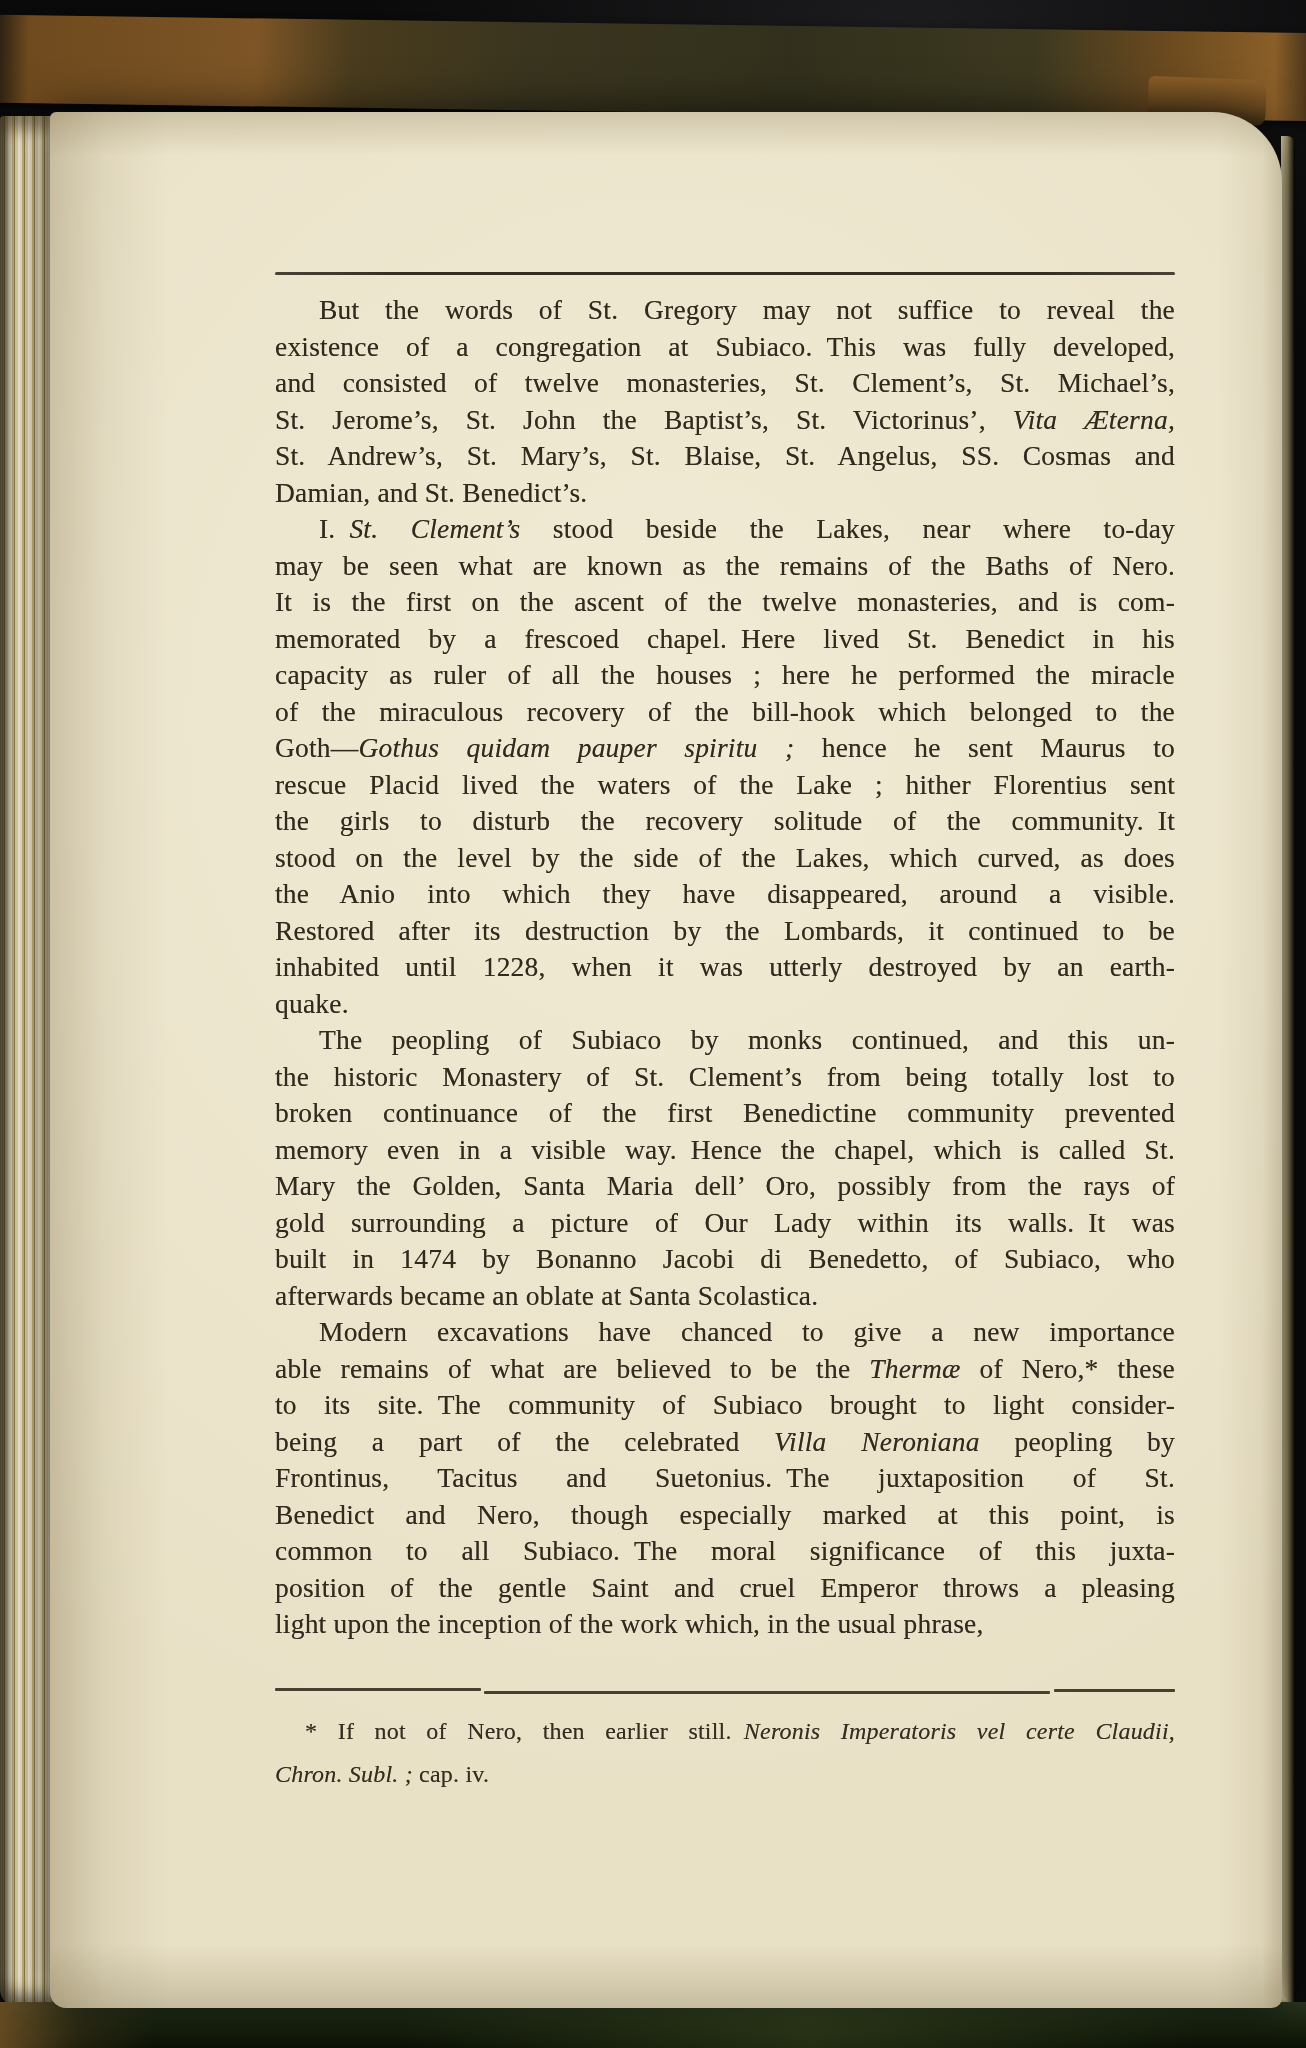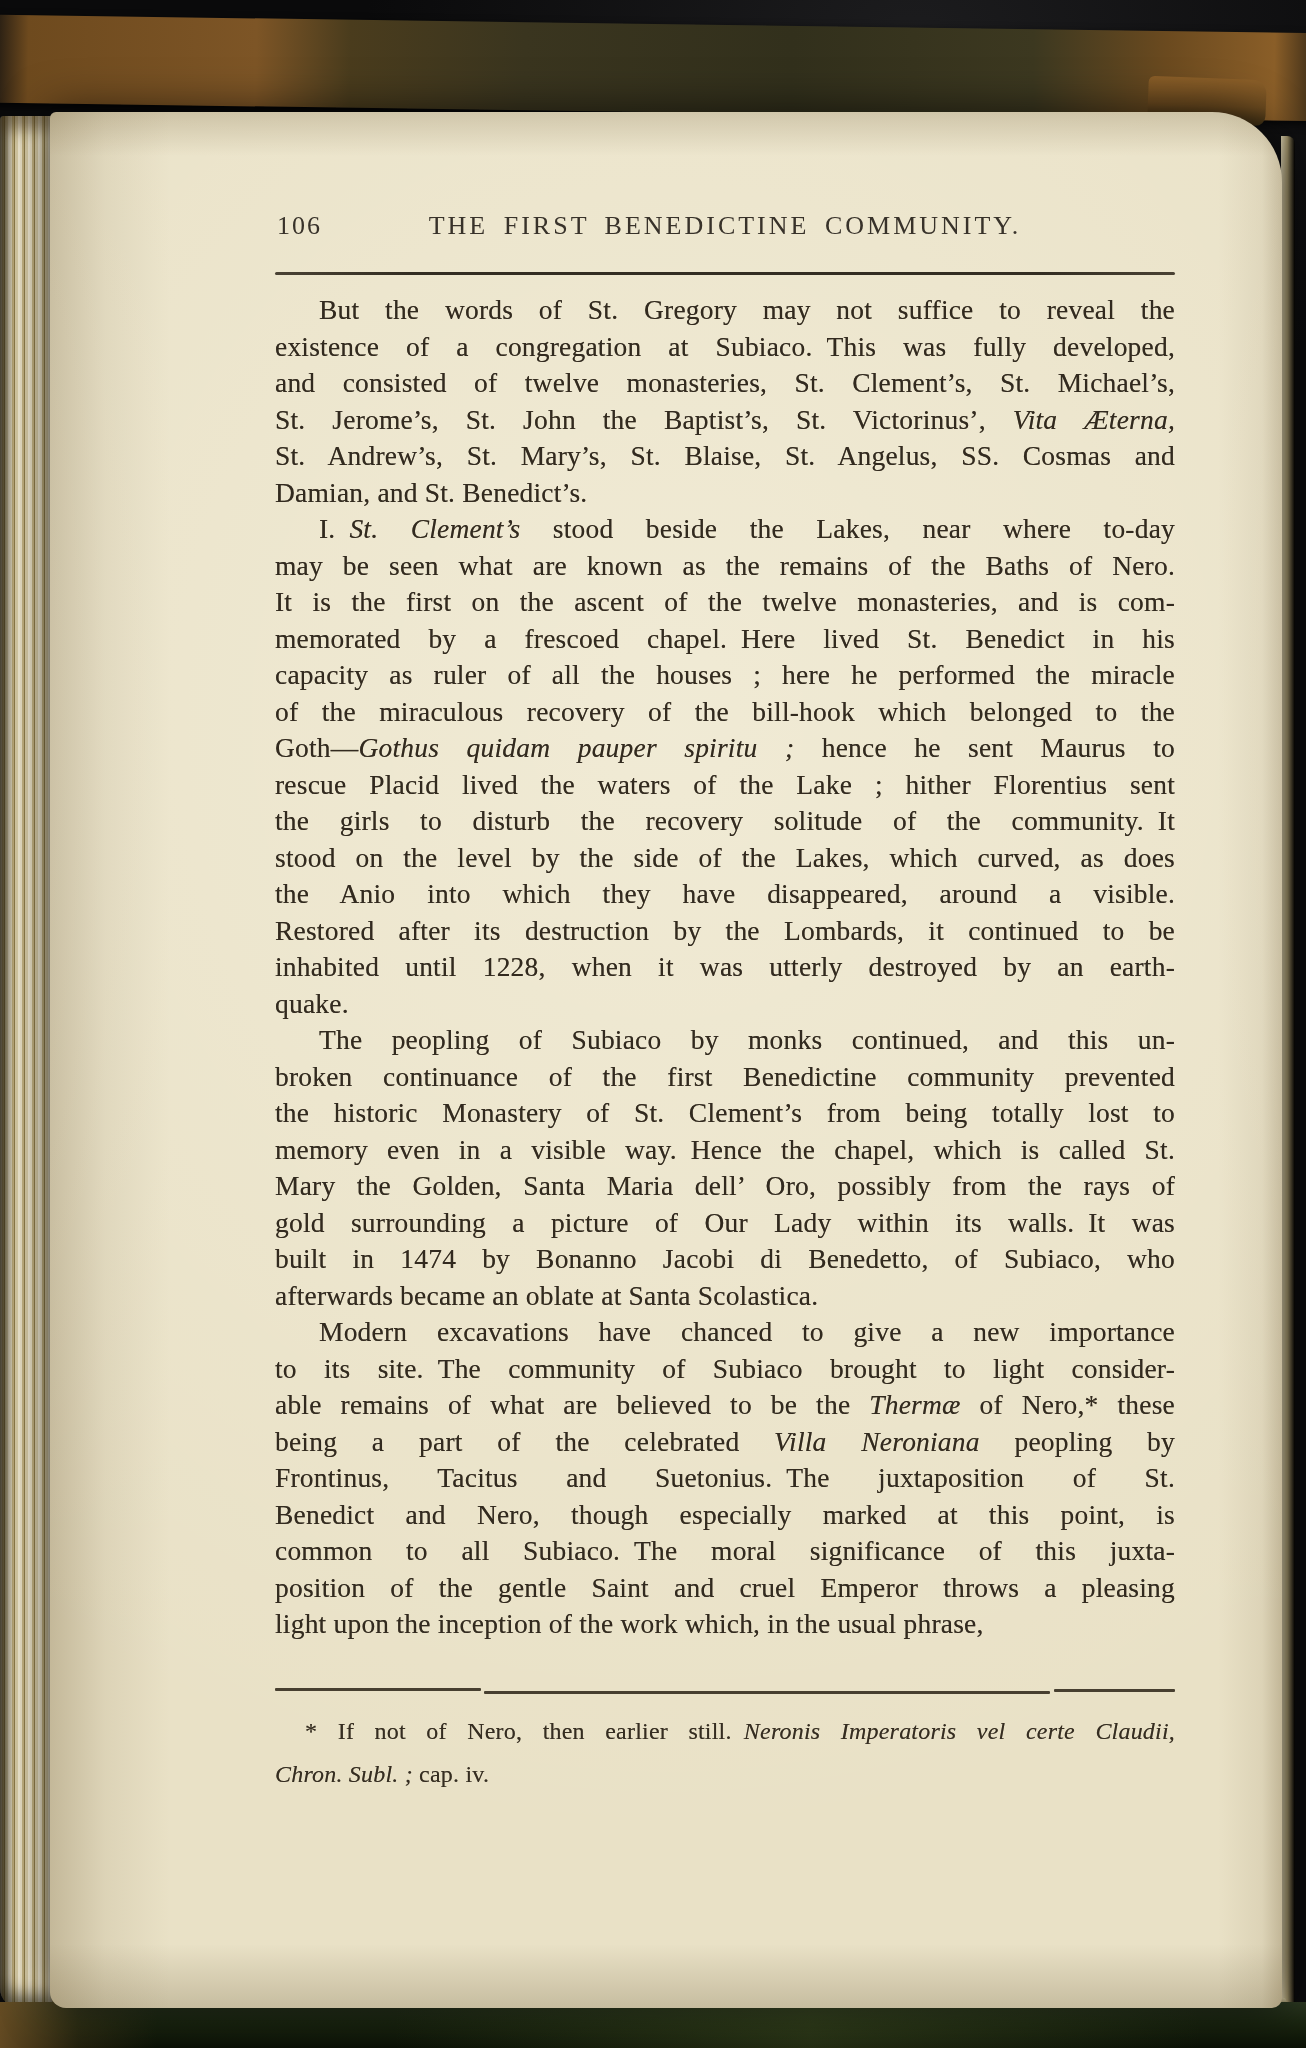--- a/index.html
+++ b/index.html
@@ -87,24 +87,20 @@
 <div class="scene">
   <div class="backdrop"></div>
   <div class="spine-strip"></div>
   <div class="spine-flap"></div>
   <div class="page-edges-left"></div>
   <div class="page-edge-right"></div>
   <div class="bottom-edge-line"></div>
   <div class="bottom-cover"></div>
 
   <div class="page">
-    <div class="header">
-      <span class="page-number">106</span>
-      <span class="running-title">THE FIRST BENEDICTINE COMMUNITY.</span>
-    </div>
     <div class="header-rule"></div>
 
     <div class="body">
         <div class="para">
           <div class="line first"><span>But the words of St. Gregory may not suffice to reveal the</span></div>
           <div class="line"><span>existence of a congregation at Subiaco. This was fully developed,</span></div>
           <div class="line"><span>and consisted of twelve monasteries, St. Clement’s, St. Michael’s,</span></div>
           <div class="line"><span>St. Jerome’s, St. John the Baptist’s, St. Victorinus’, </span><span class="it">Vita Æterna,</span></div>
           <div class="line"><span>St. Andrew’s, St. Mary’s, St. Blaise, St. Angelus, SS. Cosmas and</span></div>
           <div class="line last"><span>Damian, and St. Benedict’s.</span></div>
@@ -120,32 +116,32 @@
           <div class="line"><span>rescue Placid lived the waters of the Lake ; hither Florentius sent</span></div>
           <div class="line"><span>the girls to disturb the recovery solitude of the community. It</span></div>
           <div class="line"><span>stood on the level by the side of the Lakes, which curved, as does</span></div>
           <div class="line"><span>the Anio into which they have disappeared, around a visible.</span></div>
           <div class="line"><span>Restored after its destruction by the Lombards, it continued to be</span></div>
           <div class="line"><span>inhabited until 1228, when it was utterly destroyed by an earth-</span></div>
           <div class="line last"><span>quake.</span></div>
         </div>
         <div class="para">
           <div class="line first"><span>The peopling of Subiaco by monks continued, and this un-</span></div>
+          <div class="line"><span>the historic Monastery of St. Clement’s from being totally lost to</span></div>
           <div class="line"><span>broken continuance of the first Benedictine community prevented</span></div>
-          <div class="line"><span>the historic Monastery of St. Clement’s from being totally lost to</span></div>
           <div class="line"><span>memory even in a visible way. Hence the chapel, which is called St.</span></div>
           <div class="line"><span>Mary the Golden, Santa Maria dell’ Oro, possibly from the rays of</span></div>
           <div class="line"><span>gold surrounding a picture of Our Lady within its walls. It was</span></div>
           <div class="line"><span>built in 1474 by Bonanno Jacobi di Benedetto, of Subiaco, who</span></div>
           <div class="line last"><span>afterwards became an oblate at Santa Scolastica.</span></div>
         </div>
         <div class="para">
           <div class="line first"><span>Modern excavations have chanced to give a new importance</span></div>
+          <div class="line"><span>able remains of what are believed to be the </span><span class="it">Thermæ</span><span> of Nero,* these</span></div>
           <div class="line"><span>to its site. The community of Subiaco brought to light consider-</span></div>
-          <div class="line"><span>able remains of what are believed to be the </span><span class="it">Thermæ</span><span> of Nero,* these</span></div>
           <div class="line"><span>being a part of the celebrated </span><span class="it">Villa Neroniana</span><span> peopling by</span></div>
           <div class="line"><span>Frontinus, Tacitus and Suetonius. The juxtaposition of St.</span></div>
           <div class="line"><span>Benedict and Nero, though especially marked at this point, is</span></div>
           <div class="line"><span>common to all Subiaco. The moral significance of this juxta-</span></div>
           <div class="line"><span>position of the gentle Saint and cruel Emperor throws a pleasing</span></div>
           <div class="line last"><span>light upon the inception of the work which, in the usual phrase,</span></div>
         </div>
       </div>
 
     <div class="fn-rule">

